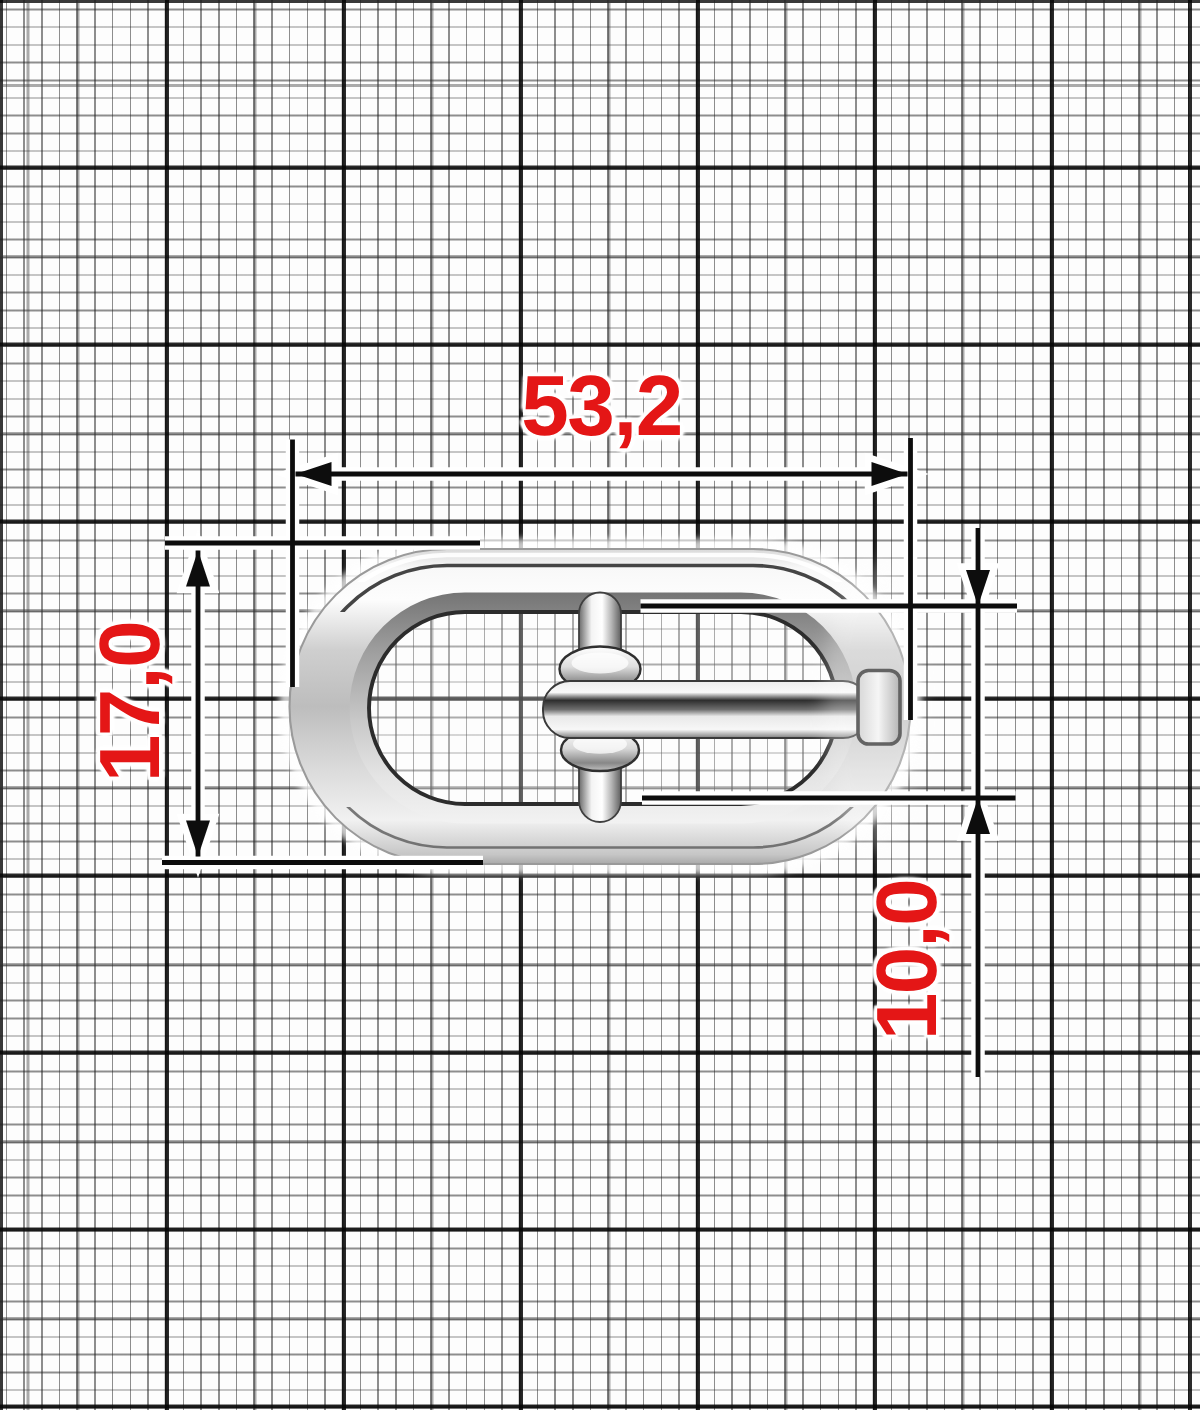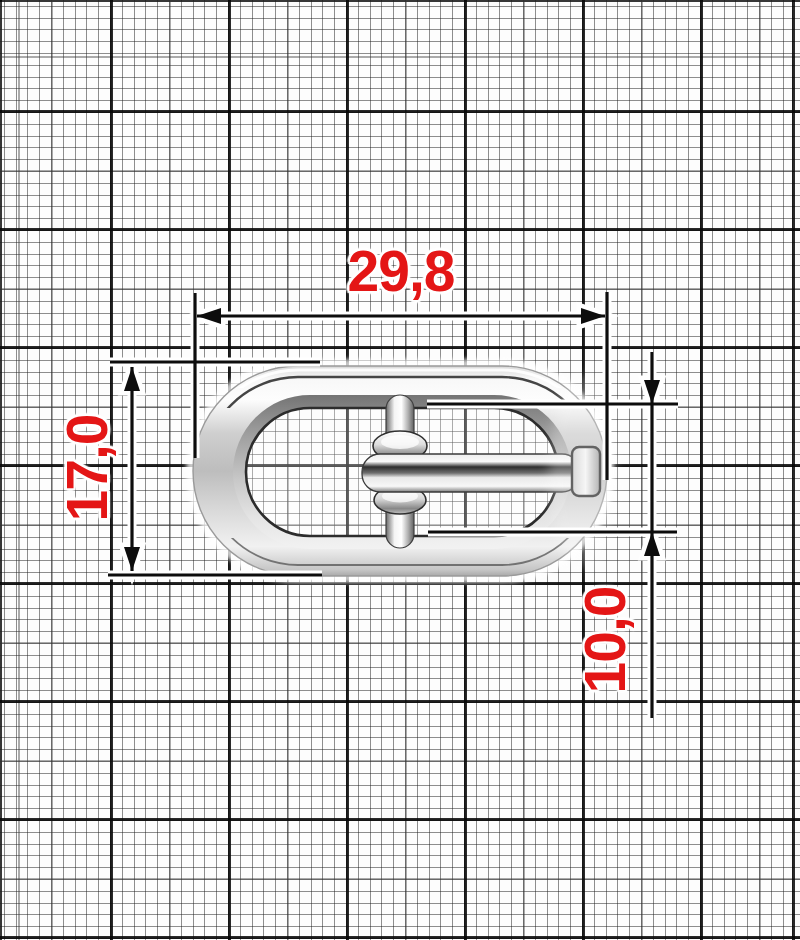--- a/index.html
+++ b/index.html
@@ -196,19 +196,19 @@
 
     <g stroke="#0d0d0d" stroke-width="3.2" fill="#0d0d0d">
       <path d="M652,352 V718"></path>
       <path d="M427,404 H678"></path>
       <path d="M428,532 H677"></path>
       <polygon stroke="none" points="652,404 644,380 660,380"></polygon>
       <polygon stroke="none" points="652,532 644,556 660,556"></polygon>
     </g>
   </svg>
 
-  <div id="label-width" class="dim-label">29,8</div>
+  <div id="label-width" class="dim-label">53,2</div>
 
   <div id="label-height" class="dim-label rot">17,0</div>
 
   <div id="label-pin" class="dim-label rot">10,0</div>
 
 </div>
 
 </body></html>

